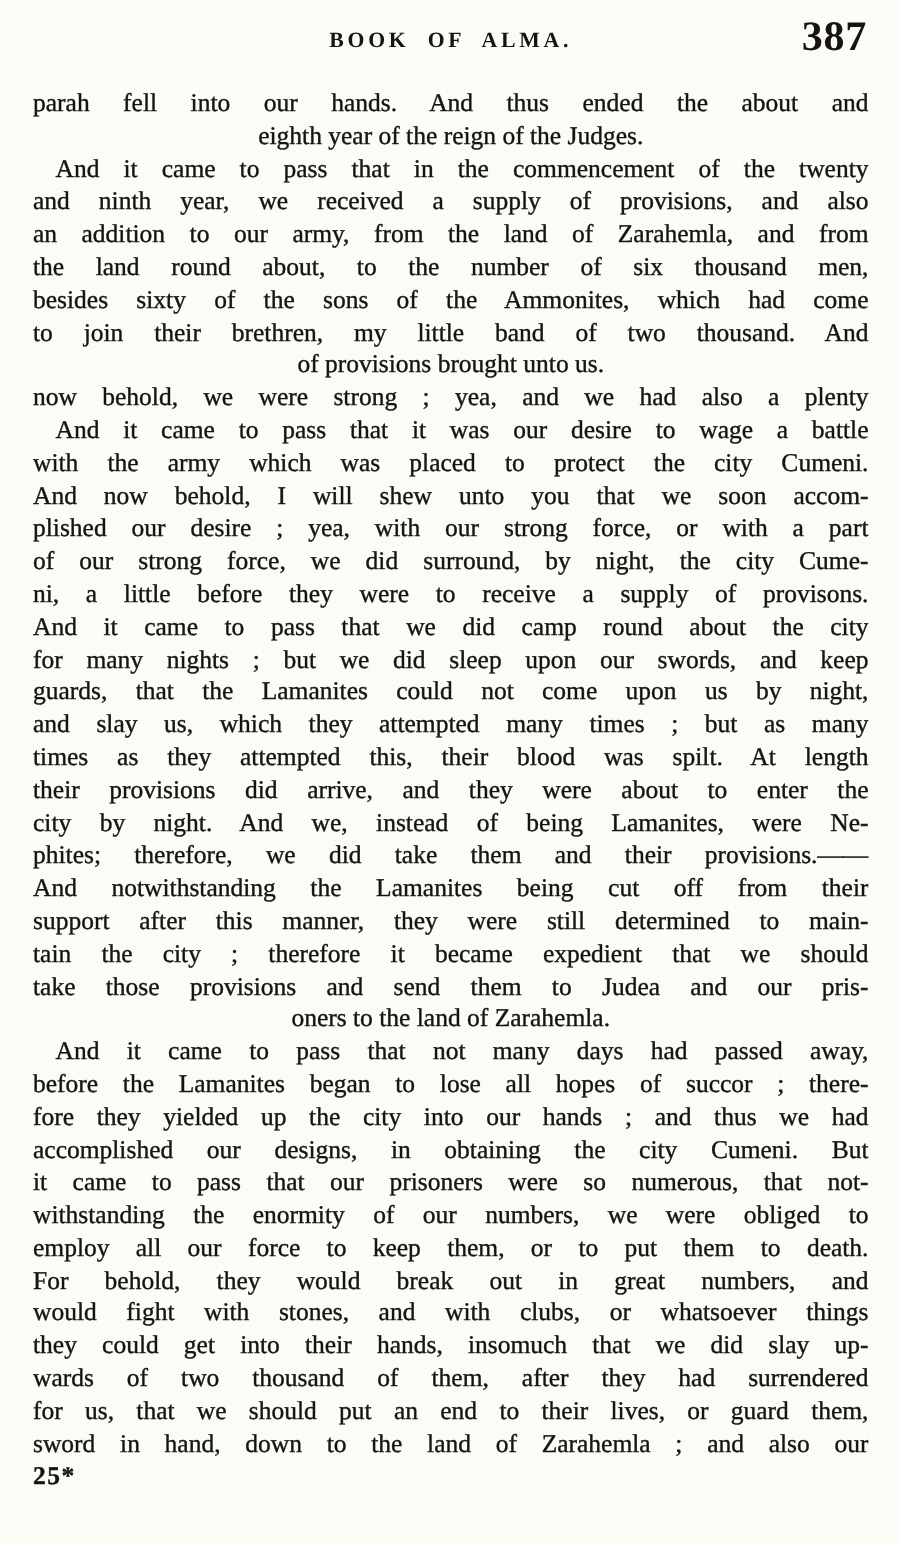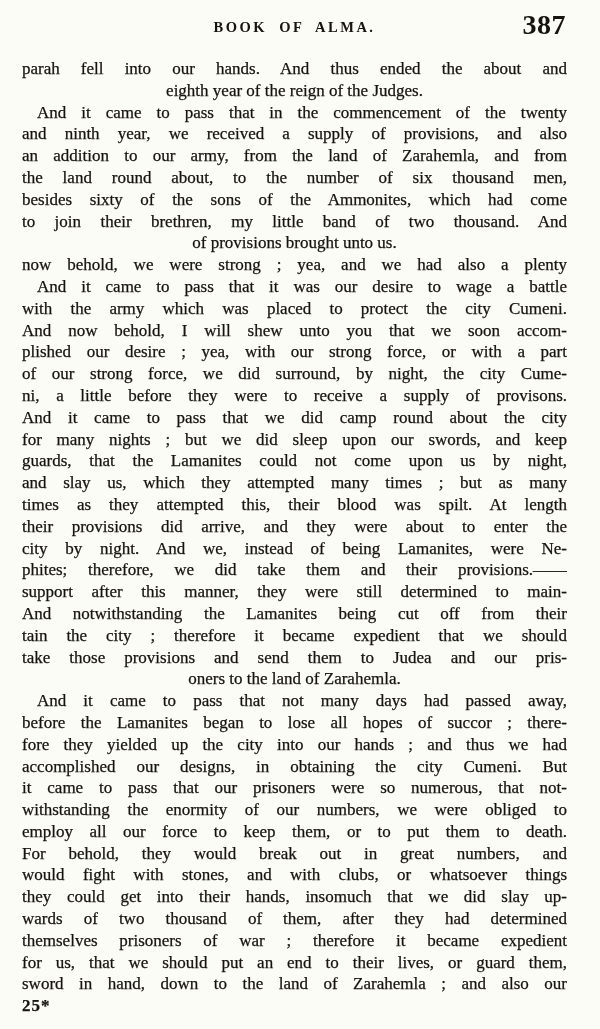--- a/index.html
+++ b/index.html
@@ -12,21 +12,21 @@
     width: 600px; height: 1029px;
     overflow: hidden;
   }
   body {
     background: var(--bg);
     color: var(--ink);
     font-family: "Liberation Serif", "DejaVu Serif", serif;
   }
   .page {
     width: 600px; height: 1029px;
-    padding: 15px 33px 0 22px;
+    padding: 15px 21px 0 22px;
     position: relative;
   }
   .running-head {
     position: relative;
     height: 20px;
     margin-top: 2px;
   }
   .running-head .title {
     position: absolute;
     left: 0; right: 0;
@@ -104,38 +104,37 @@
         <div class="line just">of our strong force, we did surround, by night, the city Cume-</div>
         <div class="line just">ni, a little before they were to receive a supply of provisons.</div>
         <div class="line just">And it came to pass that we did camp round about the city</div>
         <div class="line just">for many nights ; but we did sleep upon our swords, and keep</div>
         <div class="line just">guards, that the Lamanites could not come upon us by night,</div>
         <div class="line just">and slay us, which they attempted many times ; but as many</div>
         <div class="line just">times as they attempted this, their blood was spilt.  At length</div>
         <div class="line just">their provisions did arrive, and they were about to enter the</div>
         <div class="line just">city by night.  And we, instead of being Lamanites, were Ne-</div>
         <div class="line just">phites; therefore, we did take them and their provisions.——</div>
+        <div class="line just">And notwithstanding the Lamanites being cut off from their</div>
         <div class="line just">support after this manner, they were still determined to main-</div>
-        <div class="line just">And notwithstanding the Lamanites being cut off from their</div>
         <div class="line just">tain the city ; therefore it became expedient that we should</div>
         <div class="line just">take those provisions and send them to Judea and our pris-</div>
         <div class="line">oners to the land of Zarahemla.</div>
       </div>
       <div>
         <div class="line indent just">And it came to pass that not many days had passed away,</div>
         <div class="line just">before the Lamanites began to lose all hopes of succor ; there-</div>
         <div class="line just">fore they yielded up the city into our hands ; and thus we had</div>
         <div class="line just">accomplished our designs, in obtaining the city Cumeni.  But</div>
         <div class="line just">it came to pass that our prisoners were so numerous, that not-</div>
         <div class="line just">withstanding the enormity of our numbers, we were obliged to</div>
         <div class="line just">employ all our force to keep them, or to put them to death.</div>
         <div class="line just">For behold, they would break out in great numbers, and</div>
         <div class="line just">would fight with stones, and with clubs, or whatsoever things</div>
         <div class="line just">they could get into their hands, insomuch that we did slay up-</div>
-        <div class="line just">wards of two thousand of them, after they had determined</div>
-        <div class="line just">themselves prisoners of war ; therefore it became expedient</div>
+        <div class="line just">wards of two thousand of them, after they had surrendered</div>
         <div class="line just">for us, that we should put an end to their lives, or guard them,</div>
         <div class="line just">sword in hand, down to the land of Zarahemla ; and also our</div>
       </div>
     </div>
 
   <div class="sig-mark">25*</div>
 </div>
 
 </body></html>

